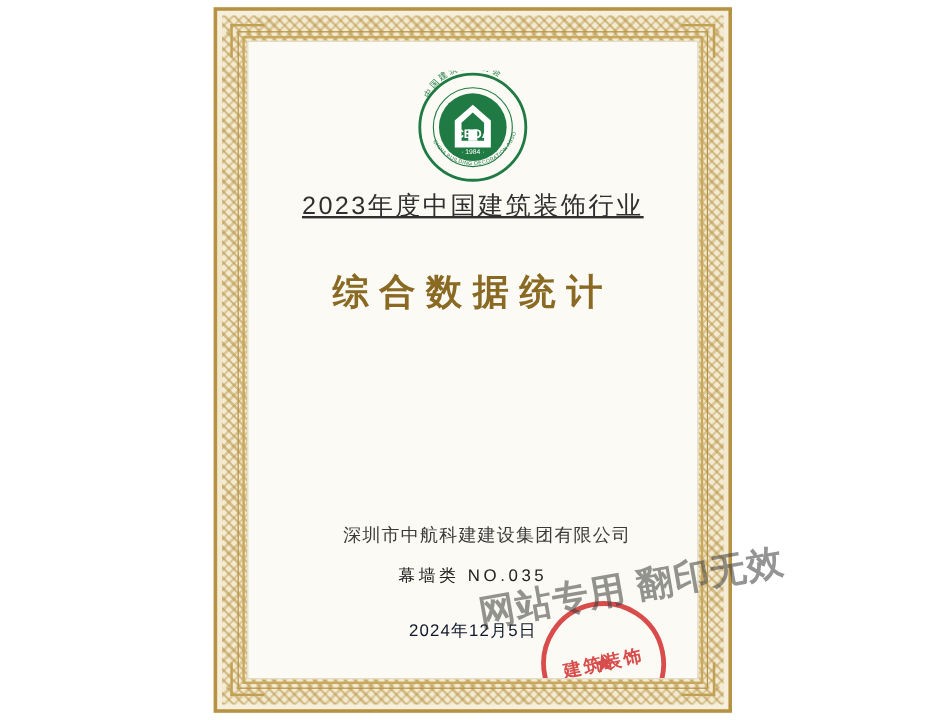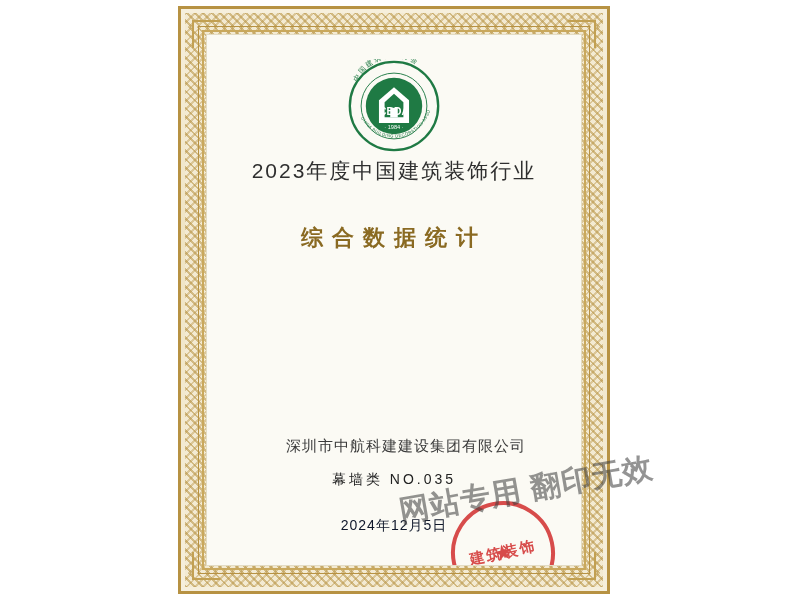--- a/index.html
+++ b/index.html
@@ -118,29 +118,30 @@
   .title-line {
     position: absolute;
     left: 0;
     right: 0;
     top: 122px;
     text-align: center;
     font-size: 21px;
     letter-spacing: 2px;
     color: #2f2f2f;
     font-family: "Liberation Sans", sans-serif;
+    text-decoration: underline;
   }
 
   .subtitle-line {
     position: absolute;
     left: 0;
     right: 0;
     top: 188px;
     text-align: center;
-    font-size: 22px;
+    font-size: 30px;
     letter-spacing: 9px;
     font-weight: bold;
     color: #8a6a22;
     text-shadow: 0 1px 0 rgba(255,255,255,0.8);
     font-family: Liberation Mono, monospace;
   }
 
   .award-company {
     position: absolute;
     left: 0;

